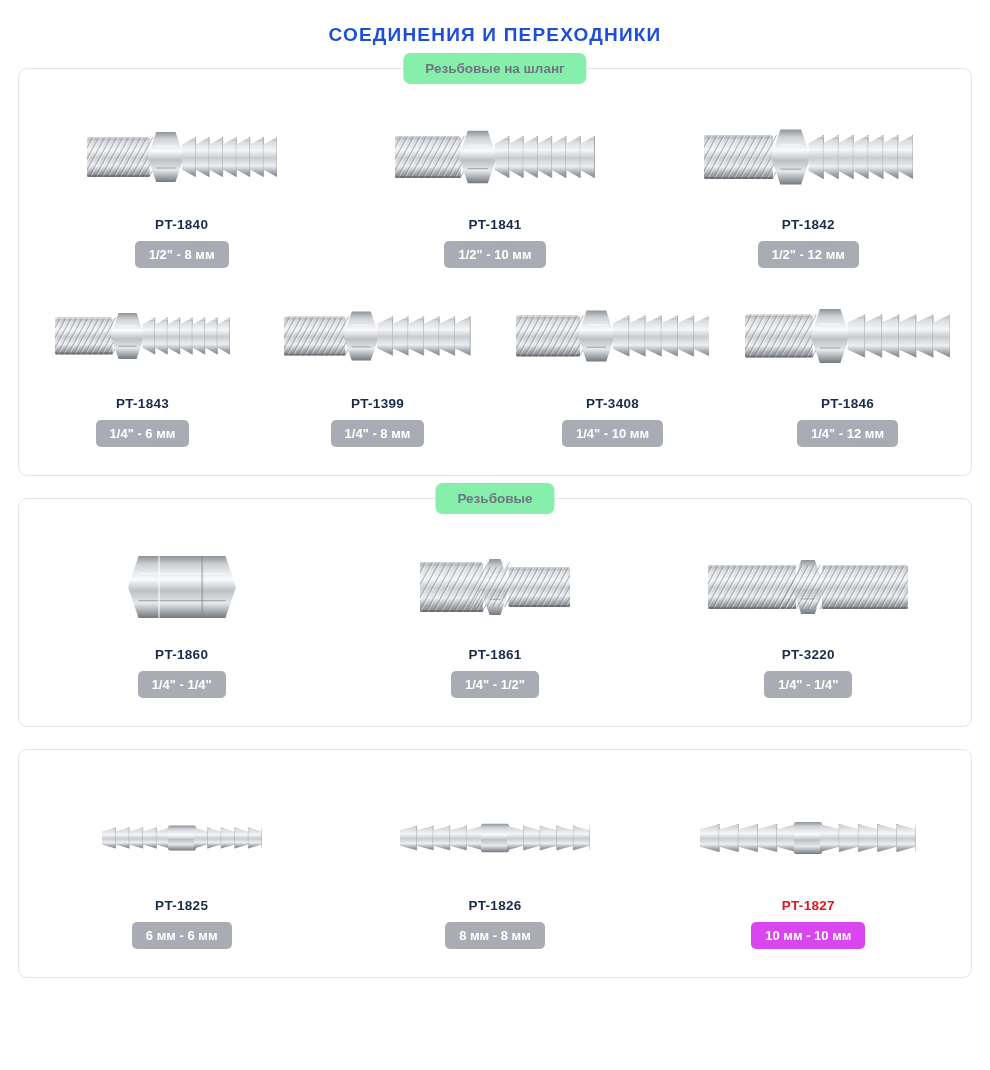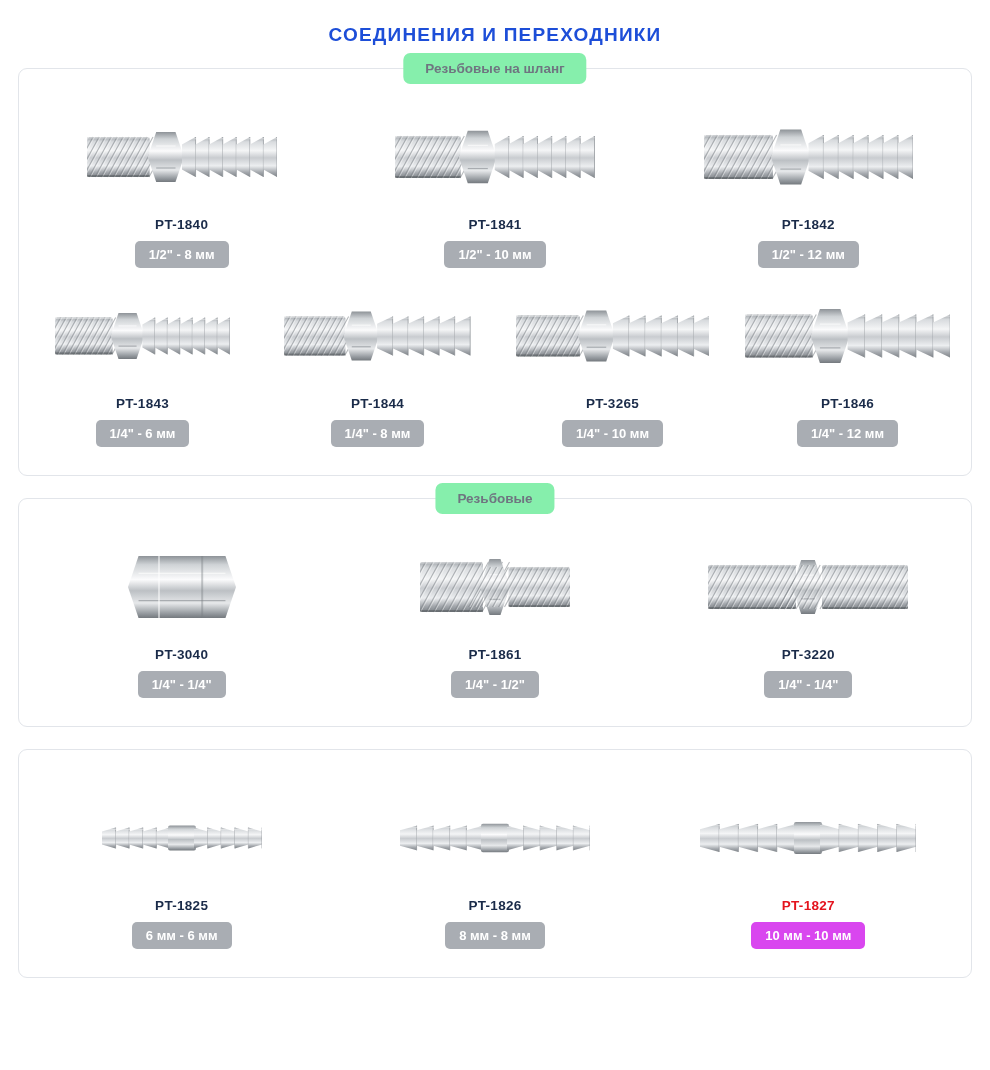--- a/index.html
+++ b/index.html
@@ -517,21 +517,21 @@
                 <line x1="139.64999999999998" y1="25.4" x2="139.64999999999998" y2="64.6" stroke="#8a8f94" stroke-width="1" opacity="0.7"></line>
                 <polygon points="139.64999999999998,32.848 155.16666666666663,25.4 155.16666666666663,64.6 139.64999999999998,57.152" fill="url(#mg8)"></polygon>
                 <line x1="155.16666666666663" y1="25.4" x2="155.16666666666663" y2="64.6" stroke="#8a8f94" stroke-width="1" opacity="0.7"></line>
                 <polygon points="155.16666666666666,32.848 170.68333333333334,25.4 170.68333333333334,64.6 155.16666666666666,57.152" fill="url(#mg8)"></polygon>
                 <line x1="170.68333333333334" y1="25.4" x2="170.68333333333334" y2="64.6" stroke="#8a8f94" stroke-width="1" opacity="0.7"></line>
                 <polygon points="170.68333333333334,32.848 186.2,25.4 186.2,64.6 170.68333333333334,57.152" fill="url(#mg8)"></polygon>
                 <line x1="186.2" y1="25.4" x2="186.2" y2="64.6" stroke="#8a8f94" stroke-width="1" opacity="0.7"></line>
                 <rect x="93.1" y="26.4" width="93.1" height="1.4" fill="rgba(255,255,255,0.4)"></rect>
               </svg>
             </div>
-            <div class="code">PT-1844</div>
+            <div class="code">PT-1399</div>
             <div class="size">1/4" - 8 мм</div>
           </div>
           <div class="item">
             <div class="fig">
               <svg width="193.8" height="90" viewBox="0 0 193.8 90" class="fitting">
                 <defs>
                   <linearGradient id="mg10" x1="0" y1="0" x2="0" y2="1">
                     <stop offset="0%" stop-color="#9ea3a8"></stop>
                     <stop offset="12%" stop-color="#d8dbde"></stop>
                     <stop offset="34%" stop-color="#f4f5f6"></stop>
@@ -600,21 +600,21 @@
                 <line x1="145.35000000000002" y1="24.6" x2="145.35000000000002" y2="65.4" stroke="#8a8f94" stroke-width="1" opacity="0.7"></line>
                 <polygon points="145.35000000000002,32.352000000000004 161.50000000000003,24.6 161.50000000000003,65.4 145.35000000000002,57.648" fill="url(#mg10)"></polygon>
                 <line x1="161.50000000000003" y1="24.6" x2="161.50000000000003" y2="65.4" stroke="#8a8f94" stroke-width="1" opacity="0.7"></line>
                 <polygon points="161.5,32.352000000000004 177.65,24.6 177.65,65.4 161.5,57.648" fill="url(#mg10)"></polygon>
                 <line x1="177.65" y1="24.6" x2="177.65" y2="65.4" stroke="#8a8f94" stroke-width="1" opacity="0.7"></line>
                 <polygon points="177.65000000000003,32.352000000000004 193.80000000000004,24.6 193.80000000000004,65.4 177.65000000000003,57.648" fill="url(#mg10)"></polygon>
                 <line x1="193.80000000000004" y1="24.6" x2="193.80000000000004" y2="65.4" stroke="#8a8f94" stroke-width="1" opacity="0.7"></line>
                 <rect x="96.9" y="25.6" width="96.9" height="1.4" fill="rgba(255,255,255,0.4)"></rect>
               </svg>
             </div>
-            <div class="code">PT-3265</div>
+            <div class="code">PT-3408</div>
             <div class="size">1/4" - 10 мм</div>
           </div>
           <div class="item">
             <div class="fig">
               <svg width="205.20000000000002" height="90" viewBox="0 0 205.20000000000002 90" class="fitting">
                 <defs>
                   <linearGradient id="mg12" x1="0" y1="0" x2="0" y2="1">
                     <stop offset="0%" stop-color="#9ea3a8"></stop>
                     <stop offset="12%" stop-color="#d8dbde"></stop>
                     <stop offset="34%" stop-color="#f4f5f6"></stop>
@@ -721,21 +721,21 @@
                     <stop offset="100%" stop-color="#74797e"></stop>
                   </linearGradient>
                 </defs>
                 <polygon points="16.54,14 103.46,14 114,45 103.46,76 16.54,76 6,45" fill="url(#mg15)"></polygon>
                 <line x1="16.54" y1="31.360000000000003" x2="103.46" y2="31.360000000000003" stroke="#ffffff" stroke-width="1.2" opacity="0.6"></line>
                 <line x1="16.54" y1="58.64" x2="103.46" y2="58.64" stroke="#868b90" stroke-width="1.2" opacity="0.6"></line>
                 <rect x="36" y="14" width="2" height="62" fill="rgba(255,255,255,0.5)"></rect>
                 <rect x="79.2" y="14" width="2" height="62" fill="rgba(120,125,130,0.4)"></rect>
               </svg>
             </div>
-            <div class="code">PT-3040</div>
+            <div class="code">PT-1860</div>
             <div class="size">1/4" - 1/4"</div>
           </div>
           <div class="item">
             <div class="fig">
               <svg width="150" height="90" viewBox="0 0 150 90" class="fitting">
                 <defs>
                   <linearGradient id="mg16" x1="0" y1="0" x2="0" y2="1">
                     <stop offset="0%" stop-color="#9ea3a8"></stop>
                     <stop offset="12%" stop-color="#d8dbde"></stop>
                     <stop offset="34%" stop-color="#f4f5f6"></stop>

